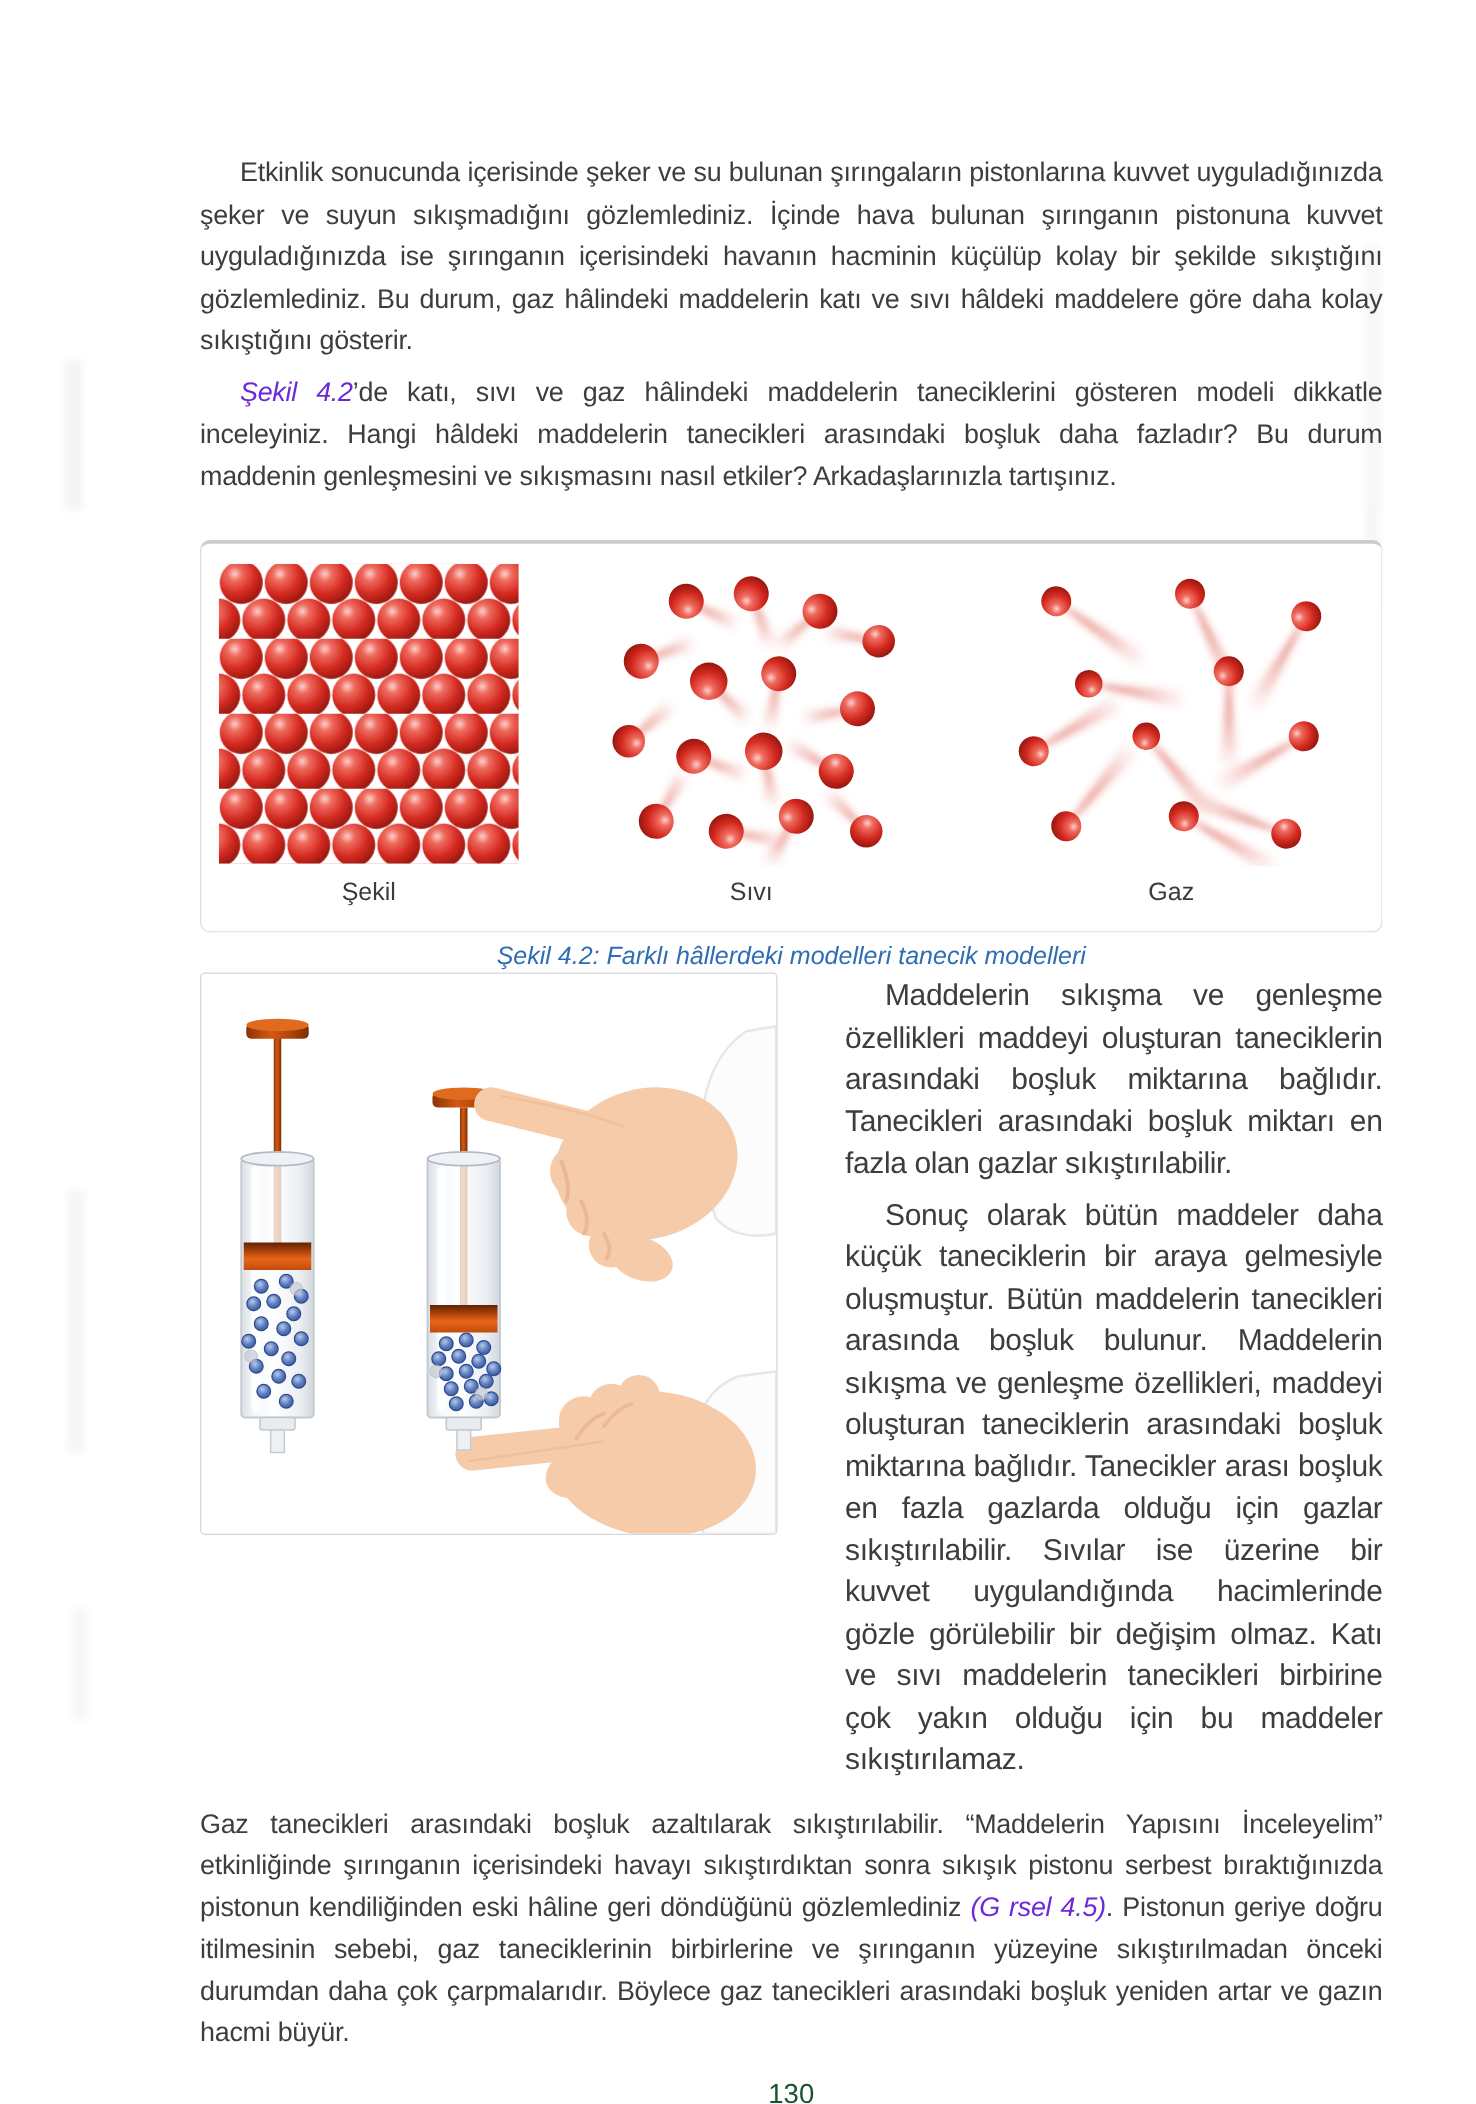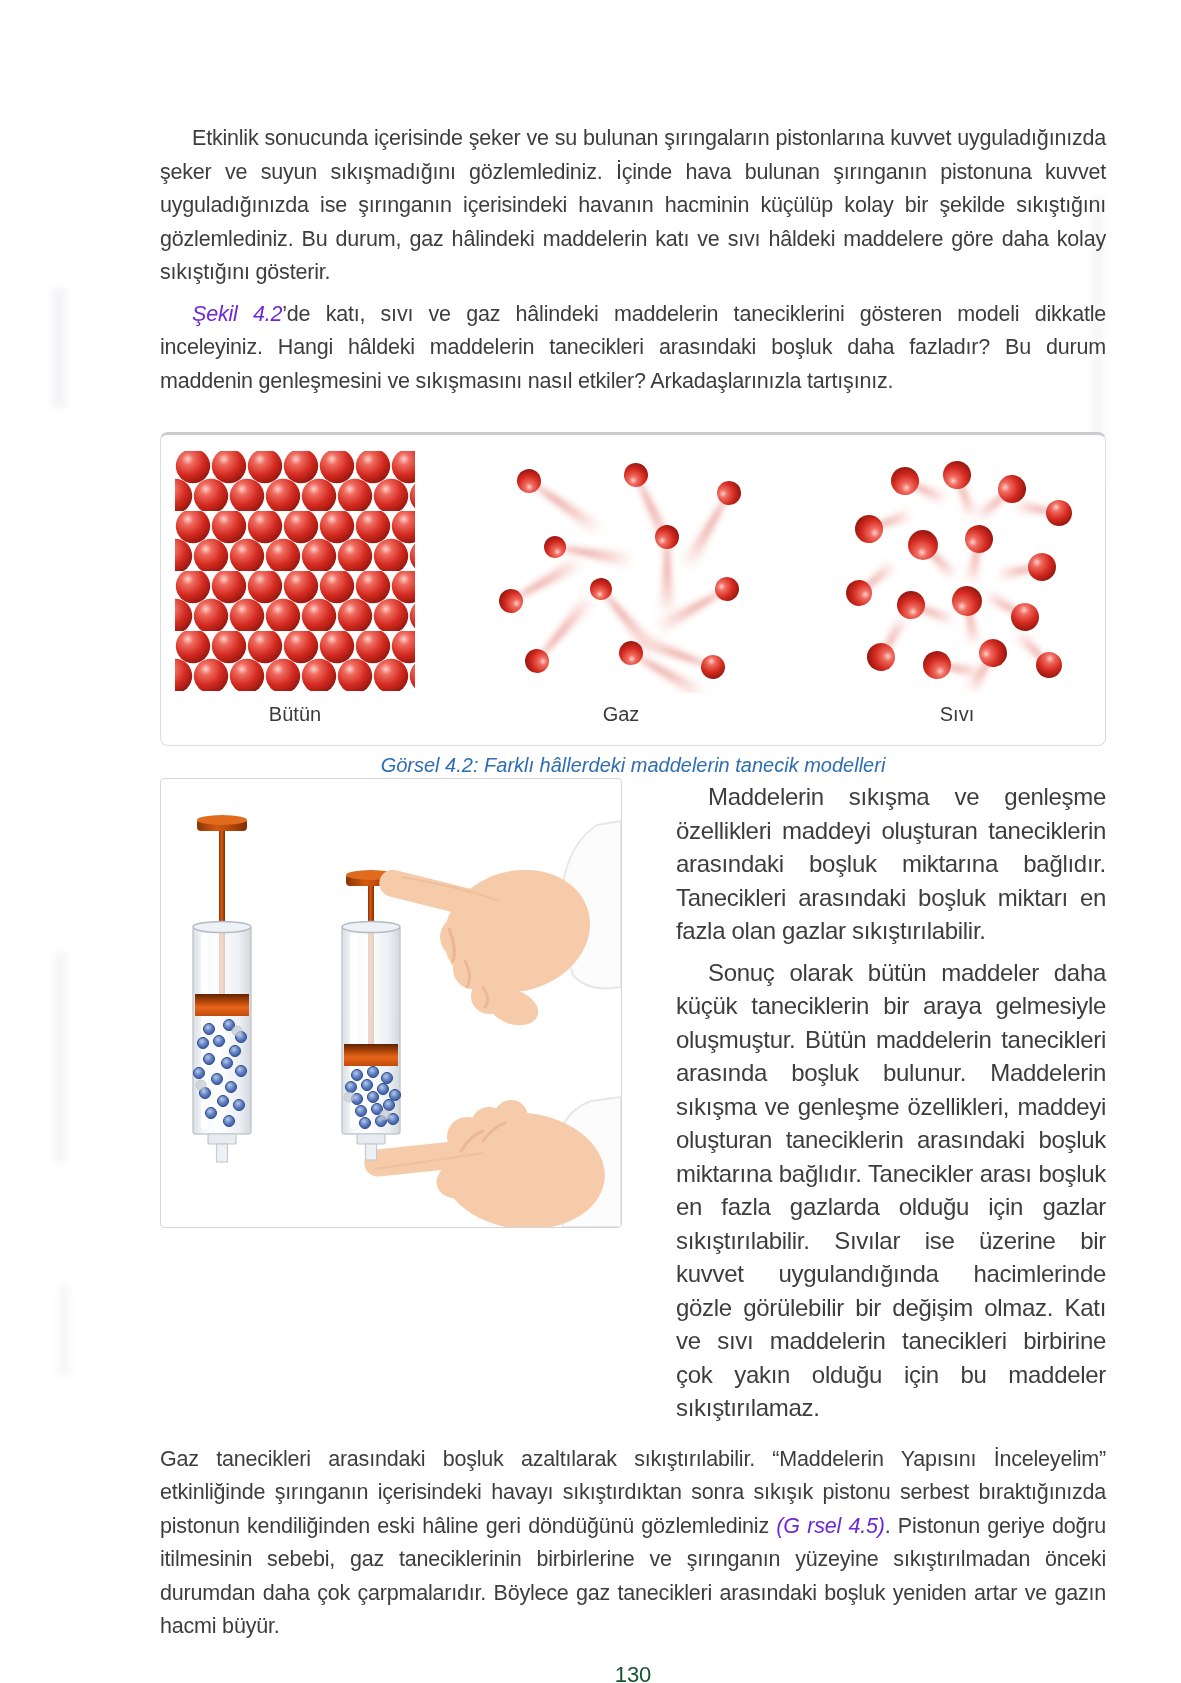--- a/index.html
+++ b/index.html
@@ -121,21 +121,93 @@
         <svg width="240" height="242" viewBox="0 0 240 242">
           <defs>
             <pattern id="hexpack" width="36" height="60" patternUnits="userSpaceOnUse">
               <circle cx="18" cy="15" r="17.2" fill="url(#sph)"></circle>
               <circle cx="0" cy="45" r="17.2" fill="url(#sph)"></circle>
               <circle cx="36" cy="45" r="17.2" fill="url(#sph)"></circle>
             </pattern>
           </defs>
           <rect x="0" y="0" width="240" height="240" fill="url(#hexpack)"></rect>
         </svg>
-        <div class="panel-label">Bütün</div>
+        <div class="panel-label">Şekil</div>
+      </div>
+
+      <div class="panel">
+        <svg width="260" height="242" viewBox="0 0 260 242">
+          <g>
+            <g transform="translate(78,30) rotate(205)">
+                <polygon points="0,0 -46,-7 -46,7" fill="url(#tg)" filter="url(#soft)"></polygon>
+                <circle r="14" fill="url(#sph)"></circle>
+              </g>
+            <g transform="translate(130,24) rotate(250)">
+                <polygon points="0,0 -46,-7 -46,7" fill="url(#tg)" filter="url(#soft)"></polygon>
+                <circle r="14" fill="url(#sph)"></circle>
+              </g>
+            <g transform="translate(185,38) rotate(320)">
+                <polygon points="0,0 -46,-7 -46,7" fill="url(#tg)" filter="url(#soft)"></polygon>
+                <circle r="14" fill="url(#sph)"></circle>
+              </g>
+            <g transform="translate(232,62) rotate(10)">
+                <polygon points="0,0 -46,-7 -46,7" fill="url(#tg)" filter="url(#soft)"></polygon>
+                <circle r="13" fill="url(#sph)"></circle>
+              </g>
+            <g transform="translate(42,78) rotate(160)">
+                <polygon points="0,0 -46,-7 -46,7" fill="url(#tg)" filter="url(#soft)"></polygon>
+                <circle r="14" fill="url(#sph)"></circle>
+              </g>
+            <g transform="translate(96,94) rotate(225)">
+                <polygon points="0,0 -46,-7 -46,7" fill="url(#tg)" filter="url(#soft)"></polygon>
+                <circle r="15" fill="url(#sph)"></circle>
+              </g>
+            <g transform="translate(152,88) rotate(280)">
+                <polygon points="0,0 -46,-7 -46,7" fill="url(#tg)" filter="url(#soft)"></polygon>
+                <circle r="14" fill="url(#sph)"></circle>
+              </g>
+            <g transform="translate(215,116) rotate(350)">
+                <polygon points="0,0 -46,-7 -46,7" fill="url(#tg)" filter="url(#soft)"></polygon>
+                <circle r="14" fill="url(#sph)"></circle>
+              </g>
+            <g transform="translate(32,142) rotate(140)">
+                <polygon points="0,0 -46,-7 -46,7" fill="url(#tg)" filter="url(#soft)"></polygon>
+                <circle r="13" fill="url(#sph)"></circle>
+              </g>
+            <g transform="translate(84,154) rotate(200)">
+                <polygon points="0,0 -46,-7 -46,7" fill="url(#tg)" filter="url(#soft)"></polygon>
+                <circle r="14" fill="url(#sph)"></circle>
+              </g>
+            <g transform="translate(140,150) rotate(260)">
+                <polygon points="0,0 -46,-7 -46,7" fill="url(#tg)" filter="url(#soft)"></polygon>
+                <circle r="15" fill="url(#sph)"></circle>
+              </g>
+            <g transform="translate(198,166) rotate(30)">
+                <polygon points="0,0 -46,-7 -46,7" fill="url(#tg)" filter="url(#soft)"></polygon>
+                <circle r="14" fill="url(#sph)"></circle>
+              </g>
+            <g transform="translate(54,206) rotate(120)">
+                <polygon points="0,0 -46,-7 -46,7" fill="url(#tg)" filter="url(#soft)"></polygon>
+                <circle r="14" fill="url(#sph)"></circle>
+              </g>
+            <g transform="translate(110,214) rotate(190)">
+                <polygon points="0,0 -46,-7 -46,7" fill="url(#tg)" filter="url(#soft)"></polygon>
+                <circle r="14" fill="url(#sph)"></circle>
+              </g>
+            <g transform="translate(166,202) rotate(300)">
+                <polygon points="0,0 -46,-7 -46,7" fill="url(#tg)" filter="url(#soft)"></polygon>
+                <circle r="14" fill="url(#sph)"></circle>
+              </g>
+            <g transform="translate(222,214) rotate(45)">
+                <polygon points="0,0 -46,-7 -46,7" fill="url(#tg)" filter="url(#soft)"></polygon>
+                <circle r="13" fill="url(#sph)"></circle>
+              </g>
+          </g>
+        </svg>
+        <div class="panel-label">Sıvı</div>
       </div>
 
       <div class="panel">
         <svg width="300" height="242" viewBox="0 0 300 242">
           <g>
             <g transform="translate(58,30) rotate(215)">
                 <polygon points="0,0 -88,-8 -88,8" fill="url(#tg)" filter="url(#soft)"></polygon>
                 <circle r="12" fill="url(#sph)"></circle>
               </g>
             <g transform="translate(165,24) rotate(245)">
@@ -175,95 +247,23 @@
                 <circle r="12" fill="url(#sph)"></circle>
               </g>
             <g transform="translate(242,216) rotate(20)">
                 <polygon points="0,0 -86,-8 -86,8" fill="url(#tg)" filter="url(#soft)"></polygon>
                 <circle r="12" fill="url(#sph)"></circle>
               </g>
           </g>
         </svg>
         <div class="panel-label">Gaz</div>
       </div>
-
-      <div class="panel">
-        <svg width="260" height="242" viewBox="0 0 260 242">
-          <g>
-            <g transform="translate(78,30) rotate(205)">
-                <polygon points="0,0 -46,-7 -46,7" fill="url(#tg)" filter="url(#soft)"></polygon>
-                <circle r="14" fill="url(#sph)"></circle>
-              </g>
-            <g transform="translate(130,24) rotate(250)">
-                <polygon points="0,0 -46,-7 -46,7" fill="url(#tg)" filter="url(#soft)"></polygon>
-                <circle r="14" fill="url(#sph)"></circle>
-              </g>
-            <g transform="translate(185,38) rotate(320)">
-                <polygon points="0,0 -46,-7 -46,7" fill="url(#tg)" filter="url(#soft)"></polygon>
-                <circle r="14" fill="url(#sph)"></circle>
-              </g>
-            <g transform="translate(232,62) rotate(10)">
-                <polygon points="0,0 -46,-7 -46,7" fill="url(#tg)" filter="url(#soft)"></polygon>
-                <circle r="13" fill="url(#sph)"></circle>
-              </g>
-            <g transform="translate(42,78) rotate(160)">
-                <polygon points="0,0 -46,-7 -46,7" fill="url(#tg)" filter="url(#soft)"></polygon>
-                <circle r="14" fill="url(#sph)"></circle>
-              </g>
-            <g transform="translate(96,94) rotate(225)">
-                <polygon points="0,0 -46,-7 -46,7" fill="url(#tg)" filter="url(#soft)"></polygon>
-                <circle r="15" fill="url(#sph)"></circle>
-              </g>
-            <g transform="translate(152,88) rotate(280)">
-                <polygon points="0,0 -46,-7 -46,7" fill="url(#tg)" filter="url(#soft)"></polygon>
-                <circle r="14" fill="url(#sph)"></circle>
-              </g>
-            <g transform="translate(215,116) rotate(350)">
-                <polygon points="0,0 -46,-7 -46,7" fill="url(#tg)" filter="url(#soft)"></polygon>
-                <circle r="14" fill="url(#sph)"></circle>
-              </g>
-            <g transform="translate(32,142) rotate(140)">
-                <polygon points="0,0 -46,-7 -46,7" fill="url(#tg)" filter="url(#soft)"></polygon>
-                <circle r="13" fill="url(#sph)"></circle>
-              </g>
-            <g transform="translate(84,154) rotate(200)">
-                <polygon points="0,0 -46,-7 -46,7" fill="url(#tg)" filter="url(#soft)"></polygon>
-                <circle r="14" fill="url(#sph)"></circle>
-              </g>
-            <g transform="translate(140,150) rotate(260)">
-                <polygon points="0,0 -46,-7 -46,7" fill="url(#tg)" filter="url(#soft)"></polygon>
-                <circle r="15" fill="url(#sph)"></circle>
-              </g>
-            <g transform="translate(198,166) rotate(30)">
-                <polygon points="0,0 -46,-7 -46,7" fill="url(#tg)" filter="url(#soft)"></polygon>
-                <circle r="14" fill="url(#sph)"></circle>
-              </g>
-            <g transform="translate(54,206) rotate(120)">
-                <polygon points="0,0 -46,-7 -46,7" fill="url(#tg)" filter="url(#soft)"></polygon>
-                <circle r="14" fill="url(#sph)"></circle>
-              </g>
-            <g transform="translate(110,214) rotate(190)">
-                <polygon points="0,0 -46,-7 -46,7" fill="url(#tg)" filter="url(#soft)"></polygon>
-                <circle r="14" fill="url(#sph)"></circle>
-              </g>
-            <g transform="translate(166,202) rotate(300)">
-                <polygon points="0,0 -46,-7 -46,7" fill="url(#tg)" filter="url(#soft)"></polygon>
-                <circle r="14" fill="url(#sph)"></circle>
-              </g>
-            <g transform="translate(222,214) rotate(45)">
-                <polygon points="0,0 -46,-7 -46,7" fill="url(#tg)" filter="url(#soft)"></polygon>
-                <circle r="13" fill="url(#sph)"></circle>
-              </g>
-          </g>
-        </svg>
-        <div class="panel-label">Sıvı</div>
-      </div>
     </div>
 
-    <p class="fig-caption">Görsel 4.2: Farklı hâllerdeki maddelerin tanecik modelleri</p>
+    <p class="fig-caption">Şekil 4.2: Farklı hâllerdeki modelleri tanecik modelleri</p>
 
 
     <div class="wrap-row">
 
       <div class="fig-syringe-block">
         <div class="fig-syringe">
           <svg width="460" height="448" viewBox="0 0 460 448">
 
             <g>
               <path d="M460,318 L460,448 L402,448 Q384,402 396,360 Q406,330 430,322 Z" fill="#fcfcfd" stroke="#e7e7ea" stroke-width="2"></path>

